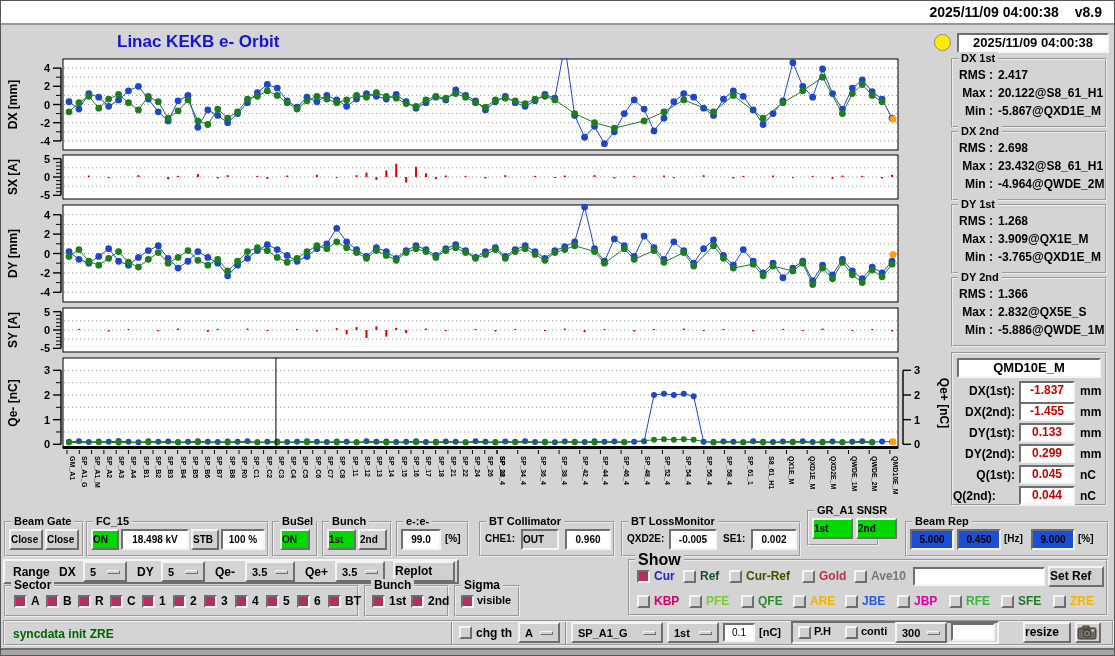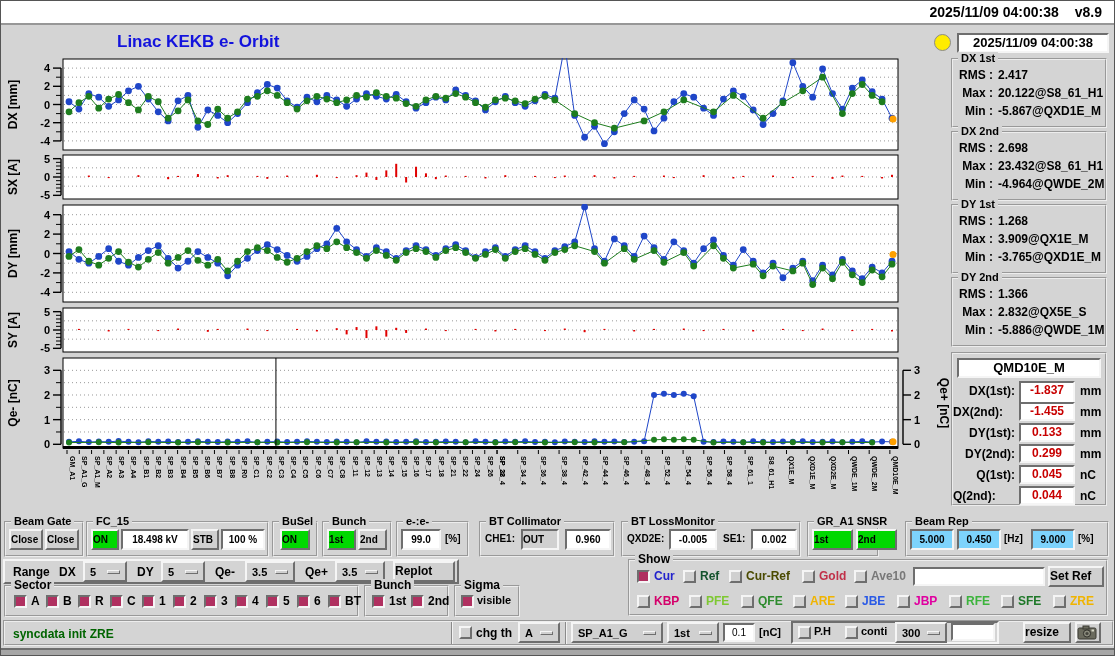--- a/index.html
+++ b/index.html
@@ -5,21 +5,21 @@
 *{box-sizing:border-box;margin:0;padding:0}
 body{font-family:"Liberation Sans","DejaVu Sans",sans-serif;font-weight:bold;background:#777}
 #win{position:relative;width:1115px;height:656px;background:#d4d4d4;overflow:hidden;border:1px solid #555}
 .abs{position:absolute}
 .tb{position:absolute;top:0;left:0;width:100%;height:24px;background:#fff;border-bottom:2px solid #979797;display:flex;justify-content:flex-end;align-items:center;gap:16px;padding-right:12px;font-size:14px;color:#000}
 .grp{position:absolute;border:2px groove #ededed}
 .gt{position:absolute;top:-8px;left:5px;background:#d4d4d4;padding:0 3px;font-size:11px;line-height:13px;white-space:nowrap;color:#000}
 .btn{position:absolute;background:#d0d0d0;border:2px solid;border-color:#f5f5f5 #6e6e6e #6e6e6e #f5f5f5;font-size:11px;line-height:17px;height:21px;color:#000;cursor:default;white-space:nowrap}
 .green{background:#00d800}
 .fld{position:absolute;background:#fff;border:2px solid;border-color:#6e6e6e #f5f5f5 #f5f5f5 #6e6e6e;font-size:11px;text-align:center;line-height:17px;height:21px;color:#000;white-space:nowrap}
-.pink{background:#7dd3fc}
+.pink{background:#1d4ed8}
 .sunkbtn{border-color:#6e6e6e #f5f5f5 #f5f5f5 #6e6e6e}
 .cb{position:absolute;width:13px;height:13px;background:#d0d0d0;border:2px solid;border-color:#f5f5f5 #6e6e6e #6e6e6e #f5f5f5}
 .cb.on{background:#b03060;border-color:#6e6e6e #f5f5f5 #f5f5f5 #6e6e6e}
 .lb{position:absolute;font-size:11px;white-space:nowrap;color:#000}
 .opt{position:absolute;background:#d0d0d0;border:2px solid;border-color:#f5f5f5 #6e6e6e #6e6e6e #f5f5f5;font-size:11px;display:flex;align-items:center;justify-content:space-between;padding:0 5px;height:21px;color:#000}
 .opt .bar{width:13px;height:4px;background:#d0d0d0;border:1px solid;border-color:#f5f5f5 #6e6e6e #6e6e6e #f5f5f5;margin-left:7px}
 .statbox{position:absolute;left:950px;width:156px;height:70px;border:2px groove #ededed}
 .statline{position:absolute;left:6px;font-size:12px;white-space:nowrap;color:#000}
 .statline .sl{display:inline-block;min-width:34px;text-align:right;margin-right:5px}
 input.fld{padding:0}
@@ -839,21 +839,21 @@
     <div class="statline" style="top:8px"><span class="sl">RMS :</span><span>1.366</span></div>
     <div class="statline" style="top:26px"><span class="sl">Max :</span><span>2.832@QX5E_S</span></div>
     <div class="statline" style="top:44px"><span class="sl">Min :</span><span>-5.886@QWDE_1M</span></div>
   </div>
 
   <div class="grp" style="left:950px;top:351px;width:156px;height:154px">
     <div class="fld" style="left:4px;top:4px;width:144px;height:20px;font-size:13px;line-height:16px">QMD10E_M</div>
     <div class="lb" style="left:0;top:30px;width:62px;text-align:right;font-size:12px">DX(1st):</div>
     <div class="fld red" style="left:66px;top:27px;width:56px;height:25px;line-height:15px;font-size:12px">-1.837</div>
     <div class="lb" style="left:127px;top:30px;font-size:12px">mm</div>
-    <div class="lb" style="left:0;top:51px;width:62px;text-align:left;font-size:12px">DX(2nd):</div>
+    <div class="lb" style="left:0;top:51px;width:62px;text-align:right;font-size:12px">DX(2nd):</div>
     <div class="fld red" style="left:66px;top:48px;width:56px;height:19px;line-height:15px;font-size:12px">-1.455</div>
     <div class="lb" style="left:127px;top:51px;font-size:12px">mm</div>
     <div class="lb" style="left:0;top:72px;width:62px;text-align:right;font-size:12px">DY(1st):</div>
     <div class="fld red" style="left:66px;top:69px;width:56px;height:19px;line-height:15px;font-size:12px">0.133</div>
     <div class="lb" style="left:127px;top:72px;font-size:12px">mm</div>
     <div class="lb" style="left:0;top:93px;width:62px;text-align:right;font-size:12px">DY(2nd):</div>
     <div class="fld red" style="left:66px;top:90px;width:56px;height:19px;line-height:15px;font-size:12px">0.299</div>
     <div class="lb" style="left:127px;top:93px;font-size:12px">mm</div>
     <div class="lb" style="left:0;top:114px;width:62px;text-align:right;font-size:12px">Q(1st):</div>
     <div class="fld red" style="left:66px;top:111px;width:56px;height:19px;line-height:15px;font-size:12px">0.045</div>
@@ -895,21 +895,21 @@
     <div class="btn sunkbtn" style="left:40px;top:6px;width:38px;font-size:10px">OUT</div>
     <div class="fld" style="left:84px;top:6px;width:46px;font-size:10px">0.960</div>
   </div>
   <div class="grp" style="left:620px;top:520px;width:180px;height:36px">
     <span class="gt">BT LossMonitor</span>
     <div class="lb" style="left:4px;top:10px;font-size:10px">QXD2E:</div>
     <div class="fld" style="left:46px;top:6px;width:48px;font-size:10px">-0.005</div>
     <div class="lb" style="left:100px;top:10px;font-size:10px">SE1:</div>
     <div class="fld" style="left:128px;top:6px;width:46px;font-size:10px">0.002</div>
   </div>
-  <div class="grp" style="left:806px;top:520px;width:72px;height:36px">
+  <div class="grp" style="left:806px;top:509px;width:72px;height:36px">
     <span class="gt">GR_A1 SNSR</span>
     <div class="btn green" style="left:3px;top:6px;width:41px;font-size:10px">1st</div>
     <div class="btn green" style="left:47px;top:6px;width:41px;font-size:10px">2nd</div>
   </div>
   <div class="grp" style="left:904px;top:520px;width:204px;height:36px">
     <span class="gt">Beam Rep</span>
     <div class="fld pink" style="left:3px;top:6px;width:44px;font-size:10px">5.000</div>
     <div class="fld pink" style="left:50px;top:6px;width:44px;font-size:10px">0.450</div>
     <div class="lb" style="left:97px;top:10px;font-size:10px">[Hz]</div>
     <div class="fld pink" style="left:124px;top:6px;width:44px;font-size:10px">9.000</div>
@@ -935,21 +935,21 @@
       </div>
     <div class="lb" style="left:300px;top:4px;font-size:12px">Qe+</div>
     <div class="opt" style="left:330px;top:0;width:50px">
         <span>3.5</span>
         <span class="bar"></span>
       </div>
     <div class="btn" style="left:388px;top:0;width:62px;font-size:12px">Replot</div>
   </div>
 
   <div class="grp" style="left:627px;top:558px;width:480px;height:57px">
-    <span class="gt" style="font-size:12px">Show</span>
+    <span class="gt" style="font-size:16px">Show</span>
     <div class="cb on" style="left:7px;top:9px"></div>
     <div class="lb" style="left: 24px; top: 8px; font-size: 12px; color: rgb(34, 34, 204);">Cur</div>
     <div class="cb" style="left:53px;top:9px"></div>
     <div class="lb" style="left: 70px; top: 8px; font-size: 12px; color: #14532d;">Ref</div>
     <div class="cb" style="left:99px;top:9px"></div>
     <div class="lb" style="left: 116px; top: 8px; font-size: 12px; color: rgb(74, 74, 0);">Cur-Ref</div>
     <div class="cb" style="left:172px;top:9px"></div>
     <div class="lb" style="left: 189px; top: 8px; font-size: 12px; color: rgb(192, 48, 72);">Gold</div>
     <div class="cb" style="left:224px;top:9px"></div>
     <div class="lb" style="left: 241px; top: 8px; font-size: 12px; color: rgb(120, 120, 120);">Ave10</div>

